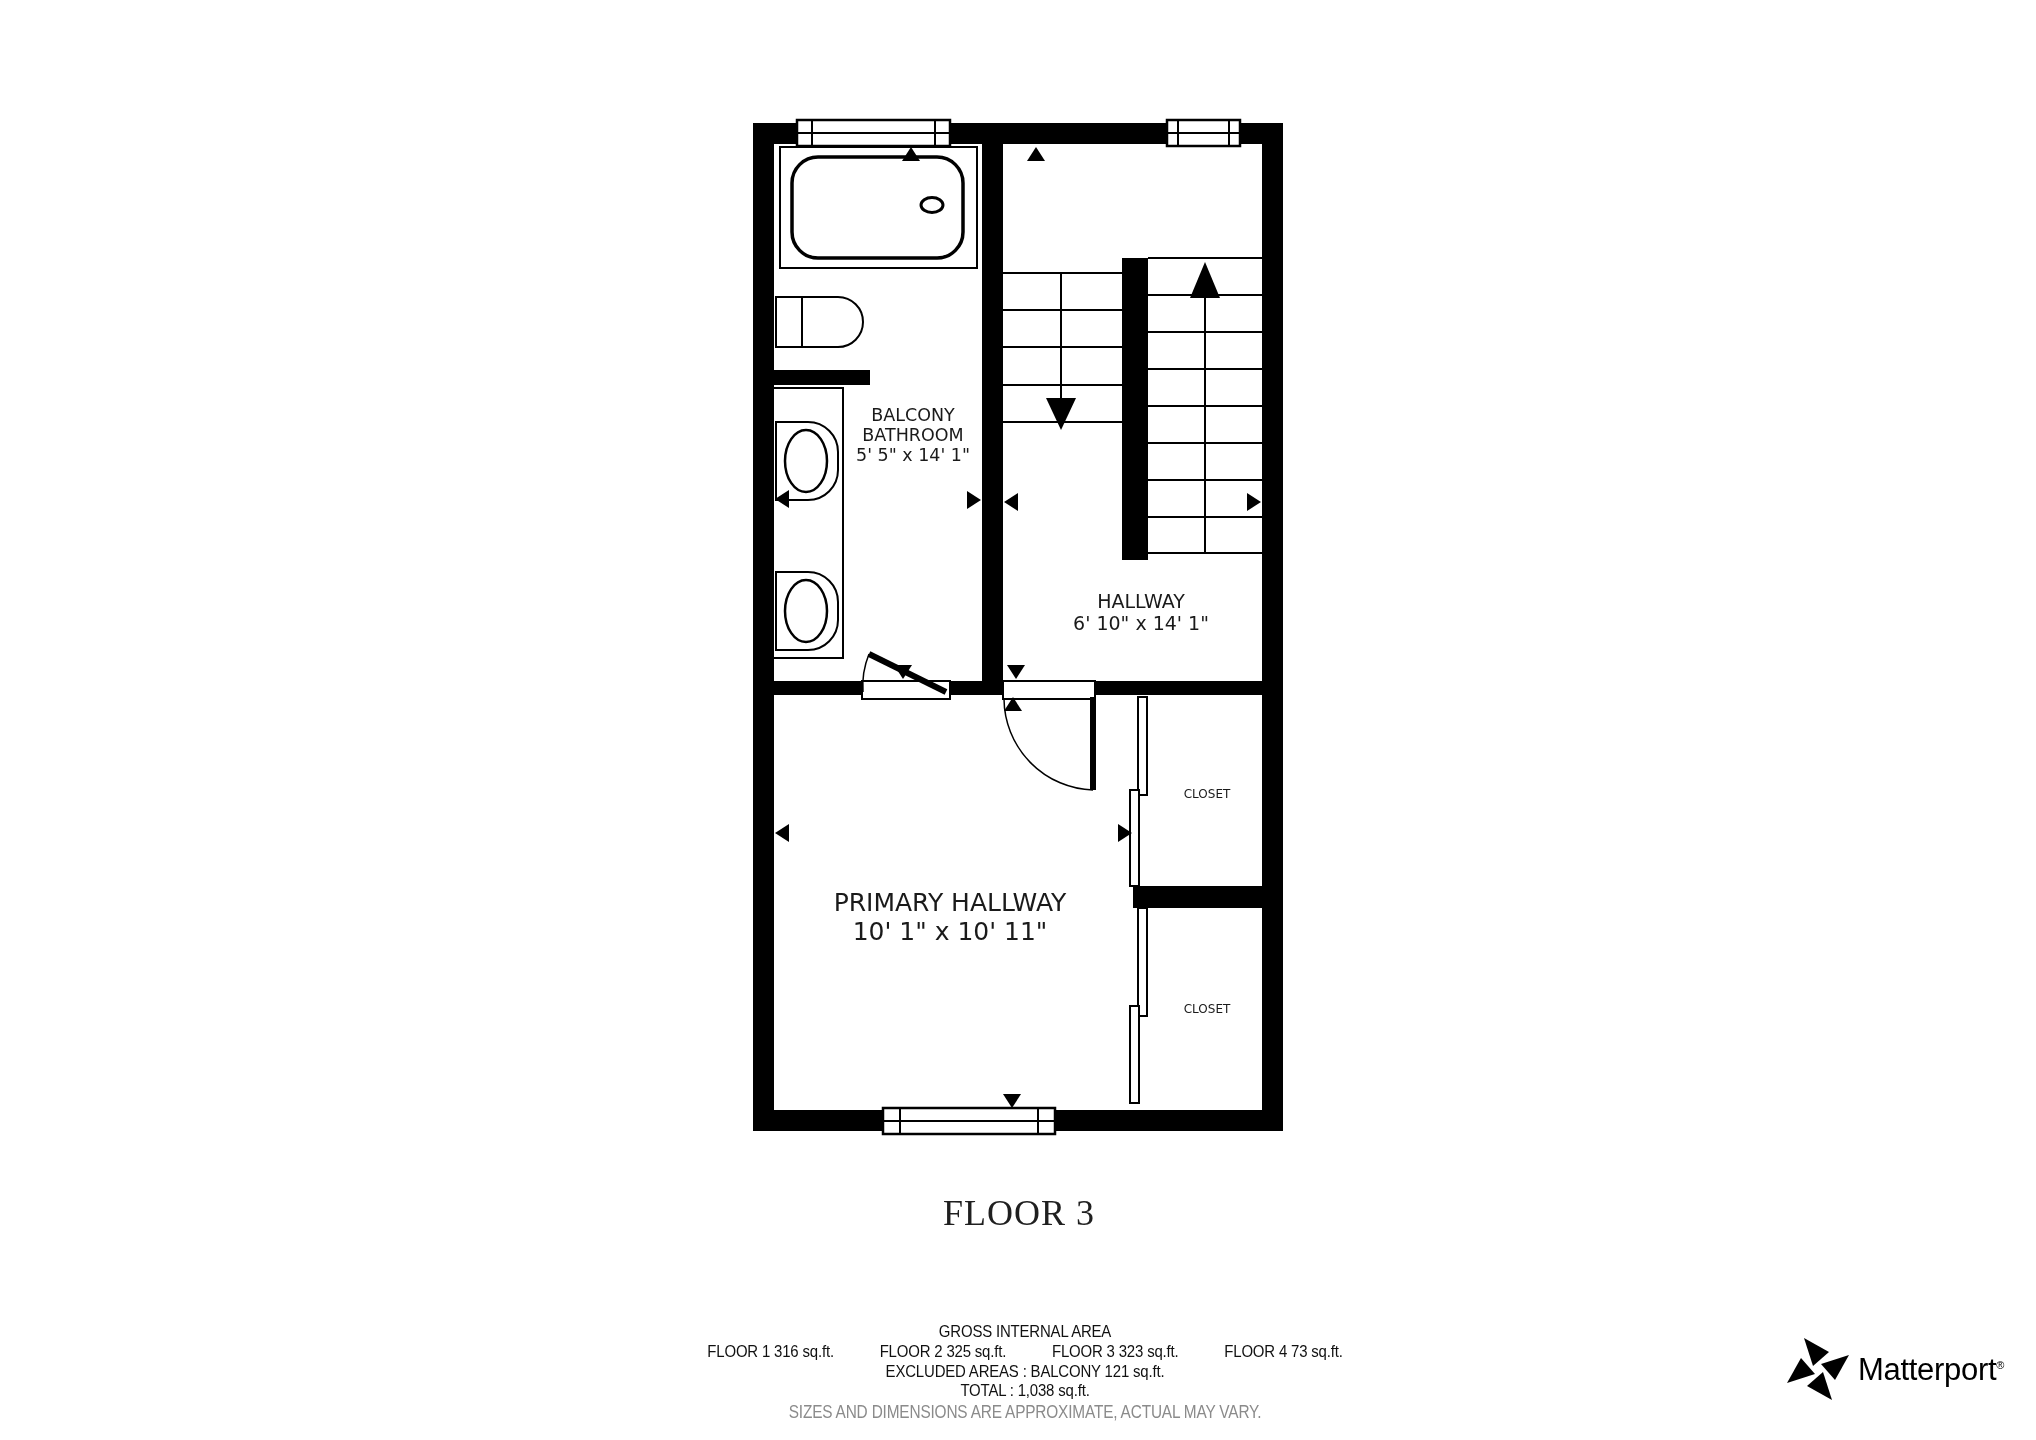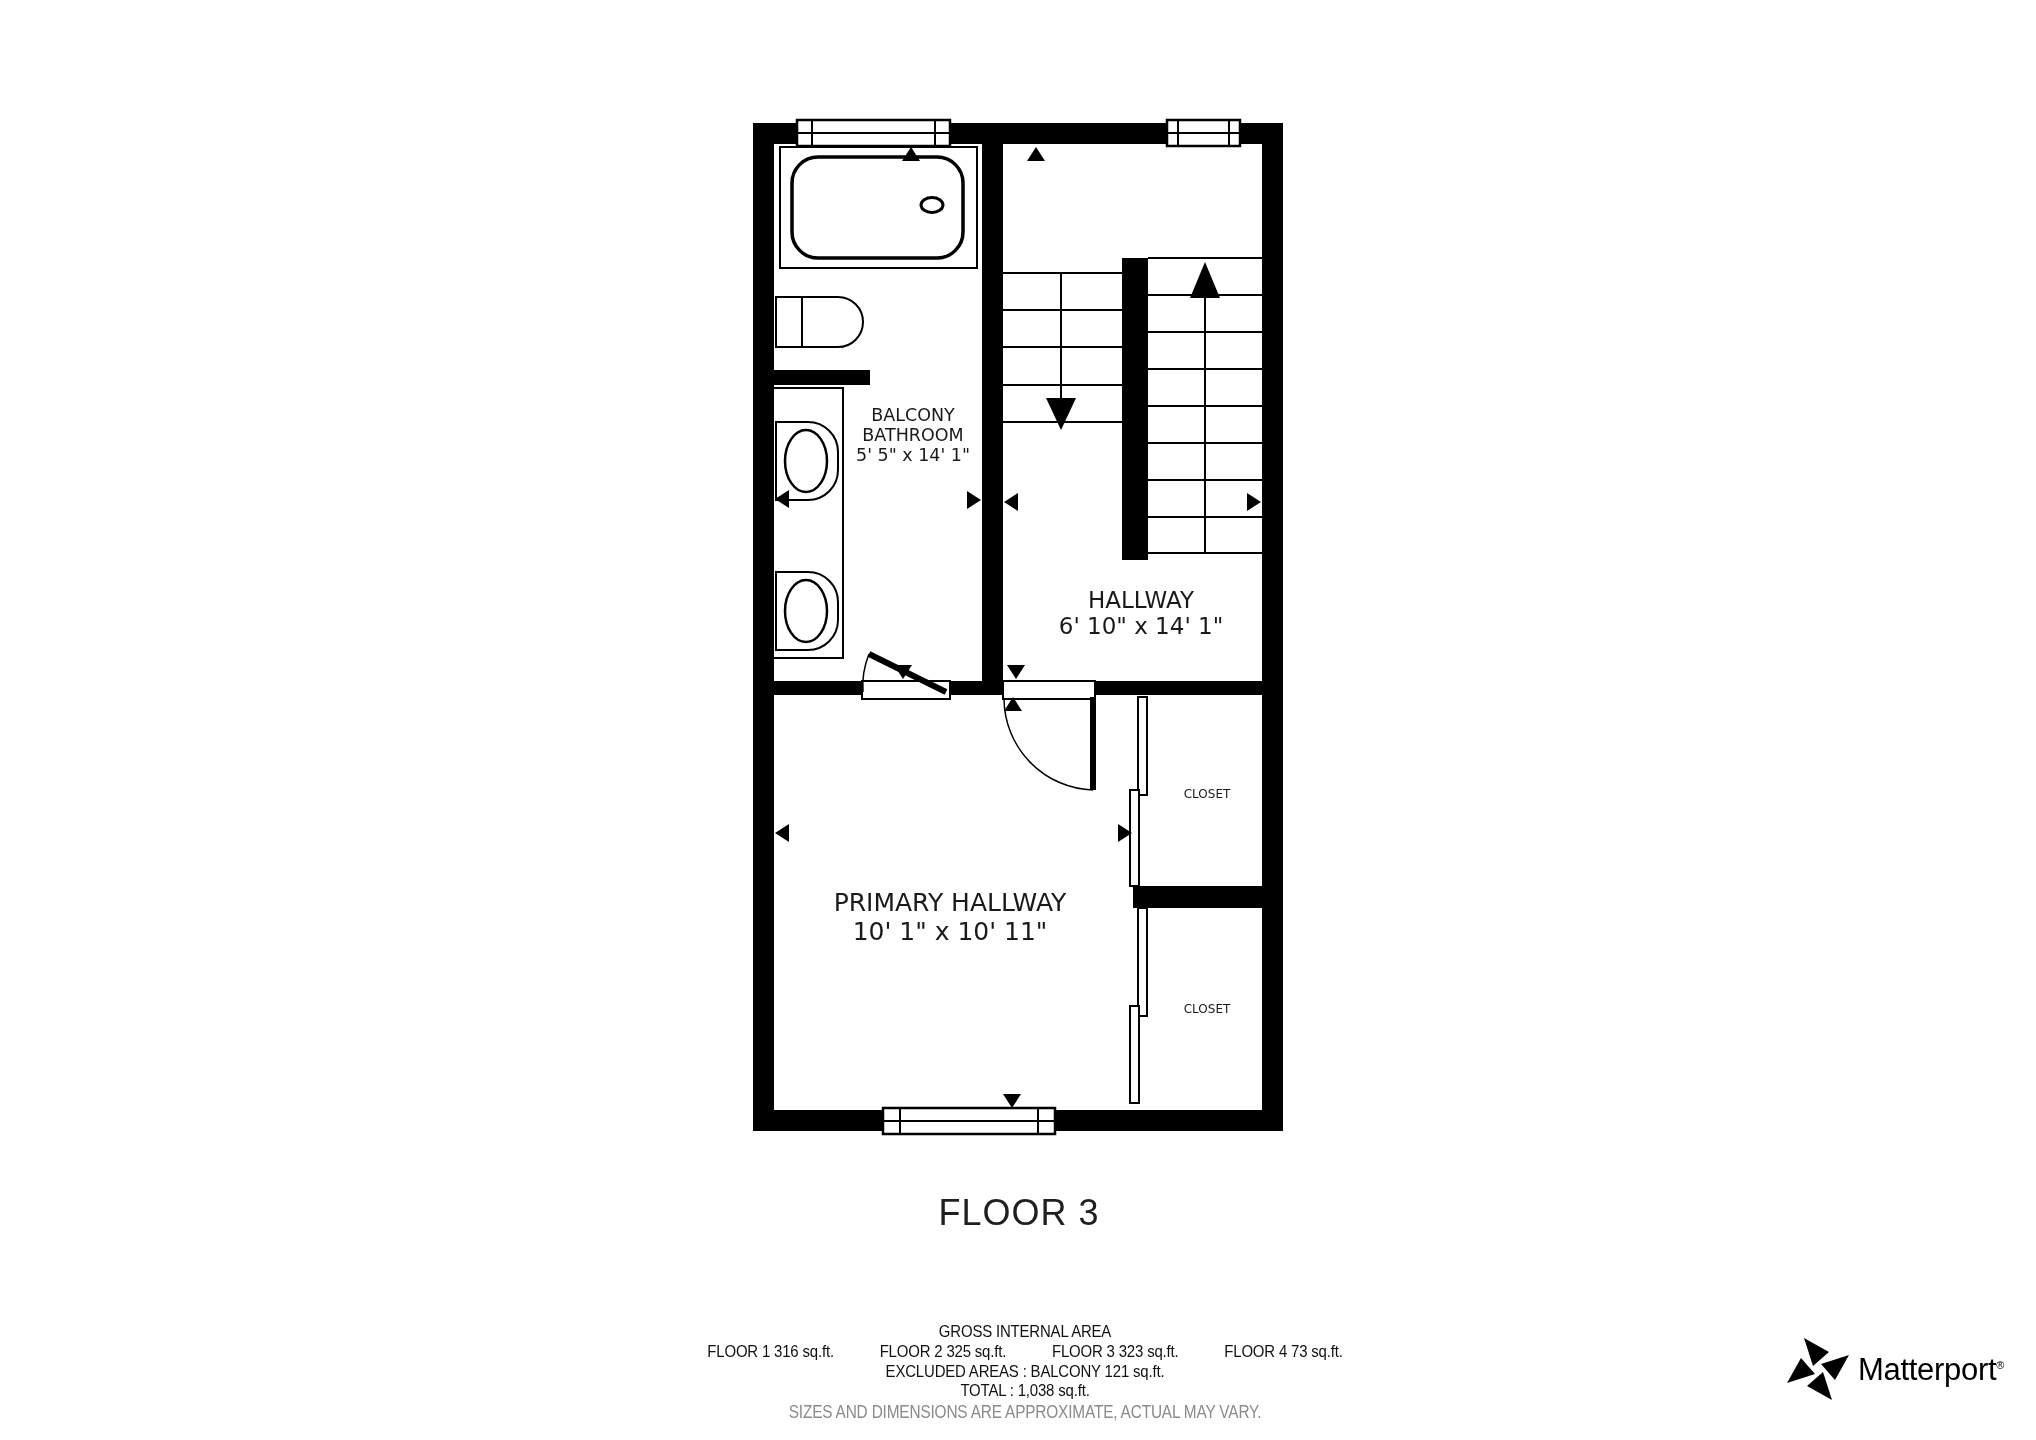--- a/index.html
+++ b/index.html
@@ -13,28 +13,28 @@
   svg{position:absolute;left:0;top:0;}
   .lbl{
     position:absolute;
     transform:translate(-50%,-50%);
     text-align:center;
     color:#1a1a1a;
     line-height:1.14;
     white-space:nowrap;
   }
   .lbl-bathroom{font-size:17.5px;}
-  .lbl-hallway{font-size:23px;}
+  .lbl-hallway{font-size:19px;}
   .lbl-bedroom{font-size:25px;line-height:1.16;}
   .lbl-closet{font-size:12px;}
   .floor-title{
     position:absolute;left:1019px;top:1213px;
     transform:translate(-50%,-50%);
     font-size:36px;color:#1f1f1f;letter-spacing:1px;
-    font-family:Liberation Sans, sans-serif;
+    font-family:Liberation Serif, serif;
   }
   .footer{
     position:absolute;left:1025px;top:1322px;width:0;
     font-family:"Liberation Sans", sans-serif;
     color:#111111;
   }
   .fline{
     position:absolute;left:0;
     transform:translate(-50%,0) scaleX(0.88);
     transform-origin:center top;

